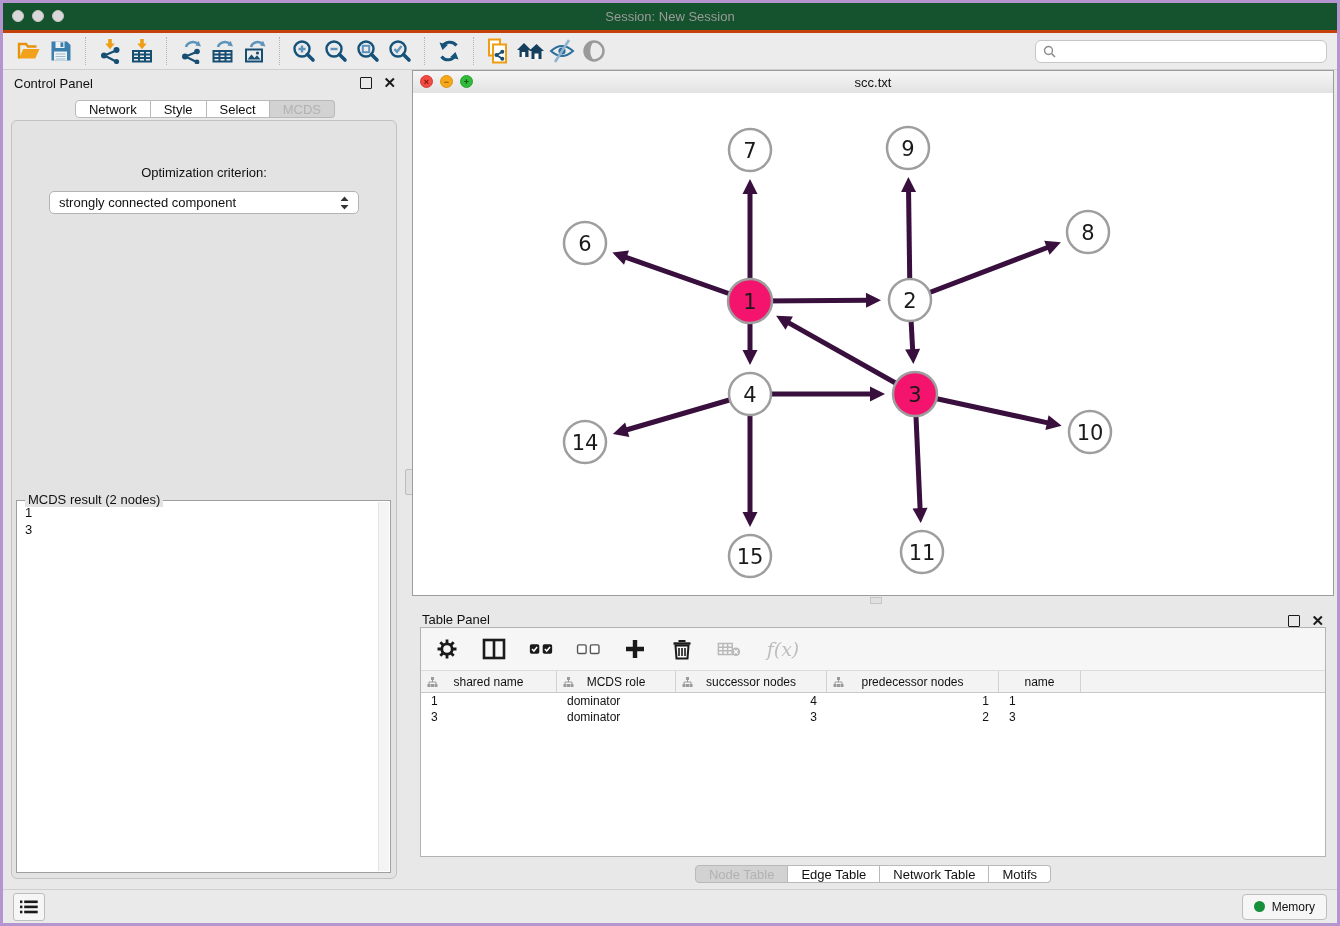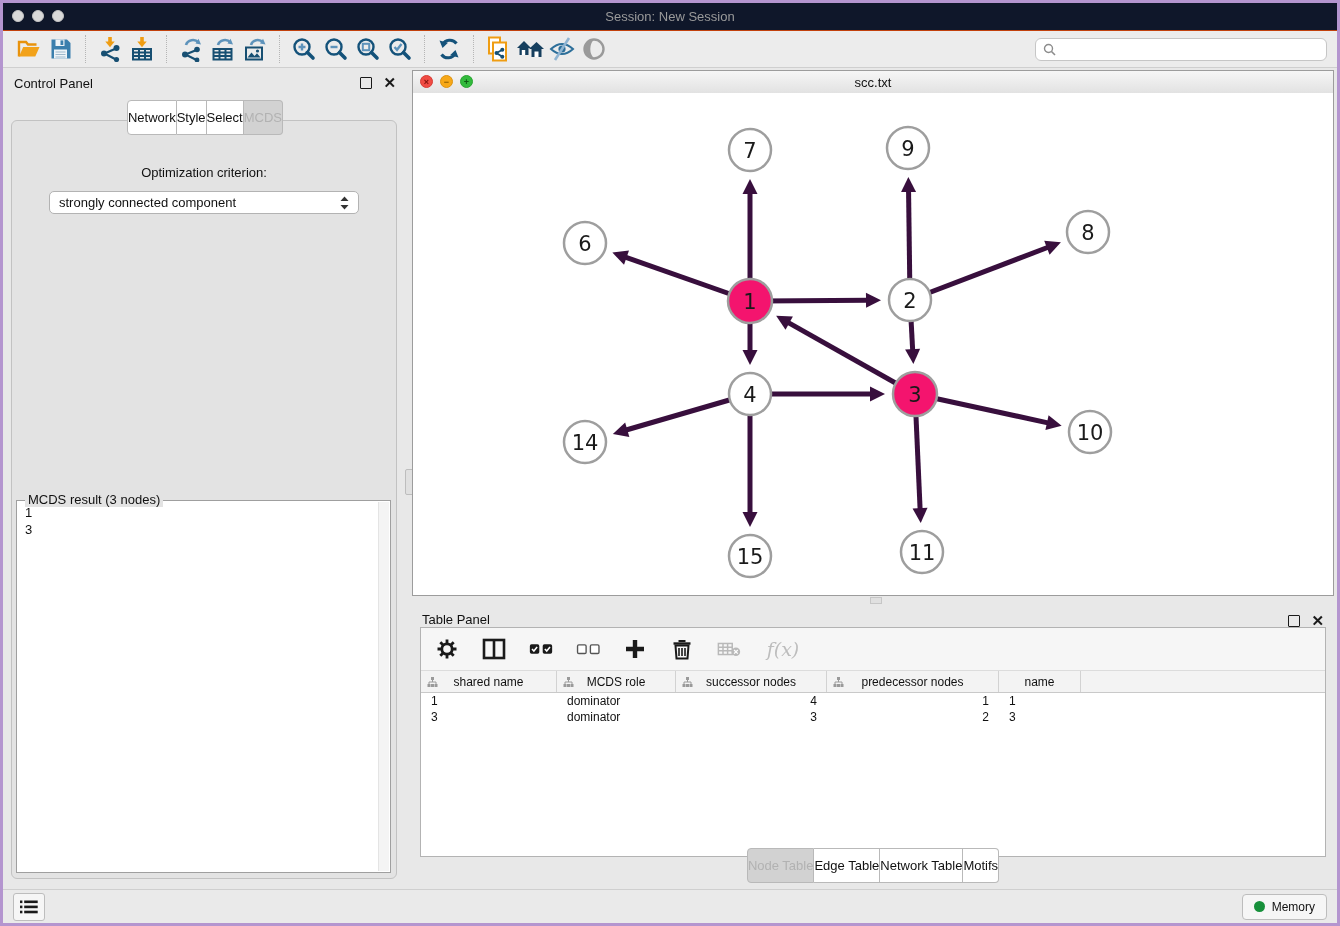--- a/index.html
+++ b/index.html
@@ -1,19 +1,19 @@
 <!DOCTYPE html>
 <html><head>
 <meta charset="utf-8">
 <style>
   html,body{margin:0;padding:0;background:#666;}
   .window{position:relative;width:1340px;height:926px;box-sizing:border-box;border:3px solid #b495cf;
           background:#e8e8e8;font-family:"Liberation Sans",sans-serif;overflow:hidden;color:#111;}
   
-  .titlebar{height:27px;background:#0f172a;border-bottom:1px solid #c2410c;position:relative;
+  .titlebar{height:27px;background:#14532d;border-bottom:3px solid #c2410c;position:relative;
             display:flex;align-items:center;}
   .lights{position:absolute;left:9px;top:7px;display:flex;gap:8px;}
   .light{width:12px;height:12px;border-radius:50%;background:#d9d9d9;border:1px solid #c3c3c3;box-sizing:border-box;}
   .titlebar .title{flex:1;text-align:center;color:#9a9a9a;font-size:13px;}
   
   .toolbar{height:37px;background:#ececec;border-bottom:1px solid #cfcfcf;display:flex;align-items:center;
            padding:0 10px;box-sizing:border-box;}
   .tbtn{width:32px;height:28px;display:flex;align-items:center;justify-content:center;flex:none;}
   .tsep{height:28px;border-left:1px dotted #b5b5b5;margin:0 8px;flex:none;}
   .search{margin-left:auto;width:292px;height:23px;background:#fff;border:1px solid #c6c6c6;border-radius:6px;
@@ -23,21 +23,21 @@
   
   .main{position:absolute;top:65px;bottom:34px;left:0;right:0;display:flex;}
   
   .control-panel{width:404px;flex:none;position:relative;}
   .cp-header{height:30px;display:flex;align-items:center;padding:0 11px;font-size:13px;}
   .panel-btns{margin-left:auto;display:flex;gap:11px;align-items:center;}
   .float-ic{width:10px;height:10px;border:1.6px solid #1a1a1a;display:inline-block;border-radius:1px;}
   .close-ic{font-size:15px;font-weight:700;line-height:10px;color:#1a1a1a;}
   .seg-row{position:absolute;top:32px;left:0;right:0;display:flex;justify-content:center;z-index:2;}
   .seg{display:inline-flex;}
-  .seg-btn{background:#fff;border:1px solid #b9b9b9;border-left:none;padding:0 0;font-size:13px;height:35px;
+  .seg-btn{background:#fff;border:1px solid #b9b9b9;border-left:none;padding:0 13px;font-size:13px;height:18px;
            box-sizing:border-box;display:flex;align-items:center;}
   .seg-btn:first-child{border-left:1px solid #b9b9b9;border-radius:4px 0 0 4px;}
   .seg-btn:last-child{border-radius:0 4px 4px 0;}
   .seg-btn.sel{background:#d2d2d2;color:#b2b2b2;}
   .cp-content{position:absolute;top:52px;left:8px;right:10px;bottom:10px;background:#e3e3e3;
               border:1px solid #c2c2c2;border-radius:6px;}
   .opt-label{text-align:center;margin-top:44px;font-size:13px;}
   .selectbox{width:310px;margin:11px auto 0;height:23px;background:#fff;border:1px solid #b3b3b3;border-radius:5px;
              display:flex;align-items:center;padding:0 9px;font-size:13px;box-sizing:border-box;}
   .btn-row{display:flex;justify-content:center;gap:14px;margin-top:13px;}
@@ -294,21 +294,21 @@
       </div>
       <div class="cp-content">
         <div class="opt-label">Optimization criterion:</div>
         <div class="selectbox">
           <span>strongly connected component</span>
           <svg width="9" height="14" viewBox="0 0 9 14" style="margin-left:auto;">
               <path d="M4.5 0.5 L8.5 5 H0.5 z" fill="#333"></path>
               <path d="M4.5 13.5 L8.5 9 H0.5 z" fill="#333"></path>
             </svg>
         </div>
-        <span class="result-legend">MCDS result (3 nodes)</span>
+        <span class="result-legend">MCDS result (2 nodes)</span>
         <div class="result-box">
           <div class="result-text">
             <div>1</div>
             <div>3</div>
           </div>
           <div class="result-scroll"></div>
         </div>
       </div>
     </div>
 

